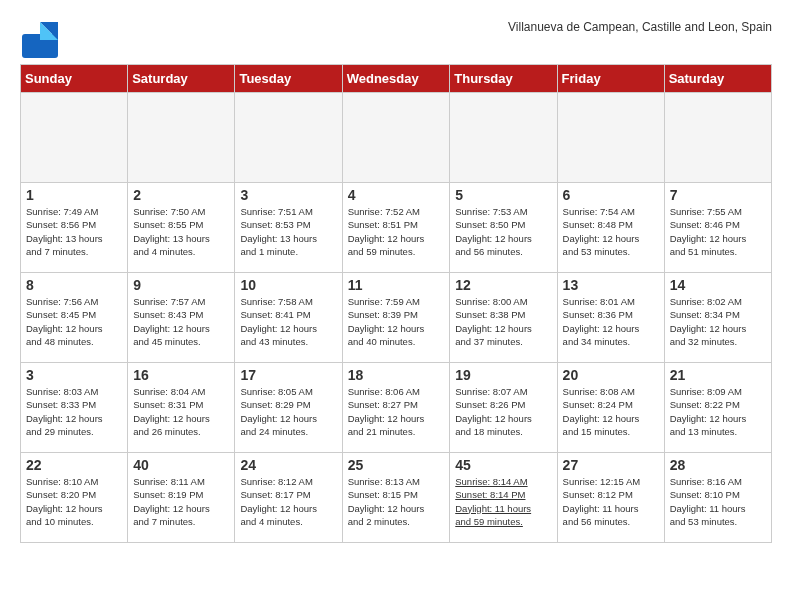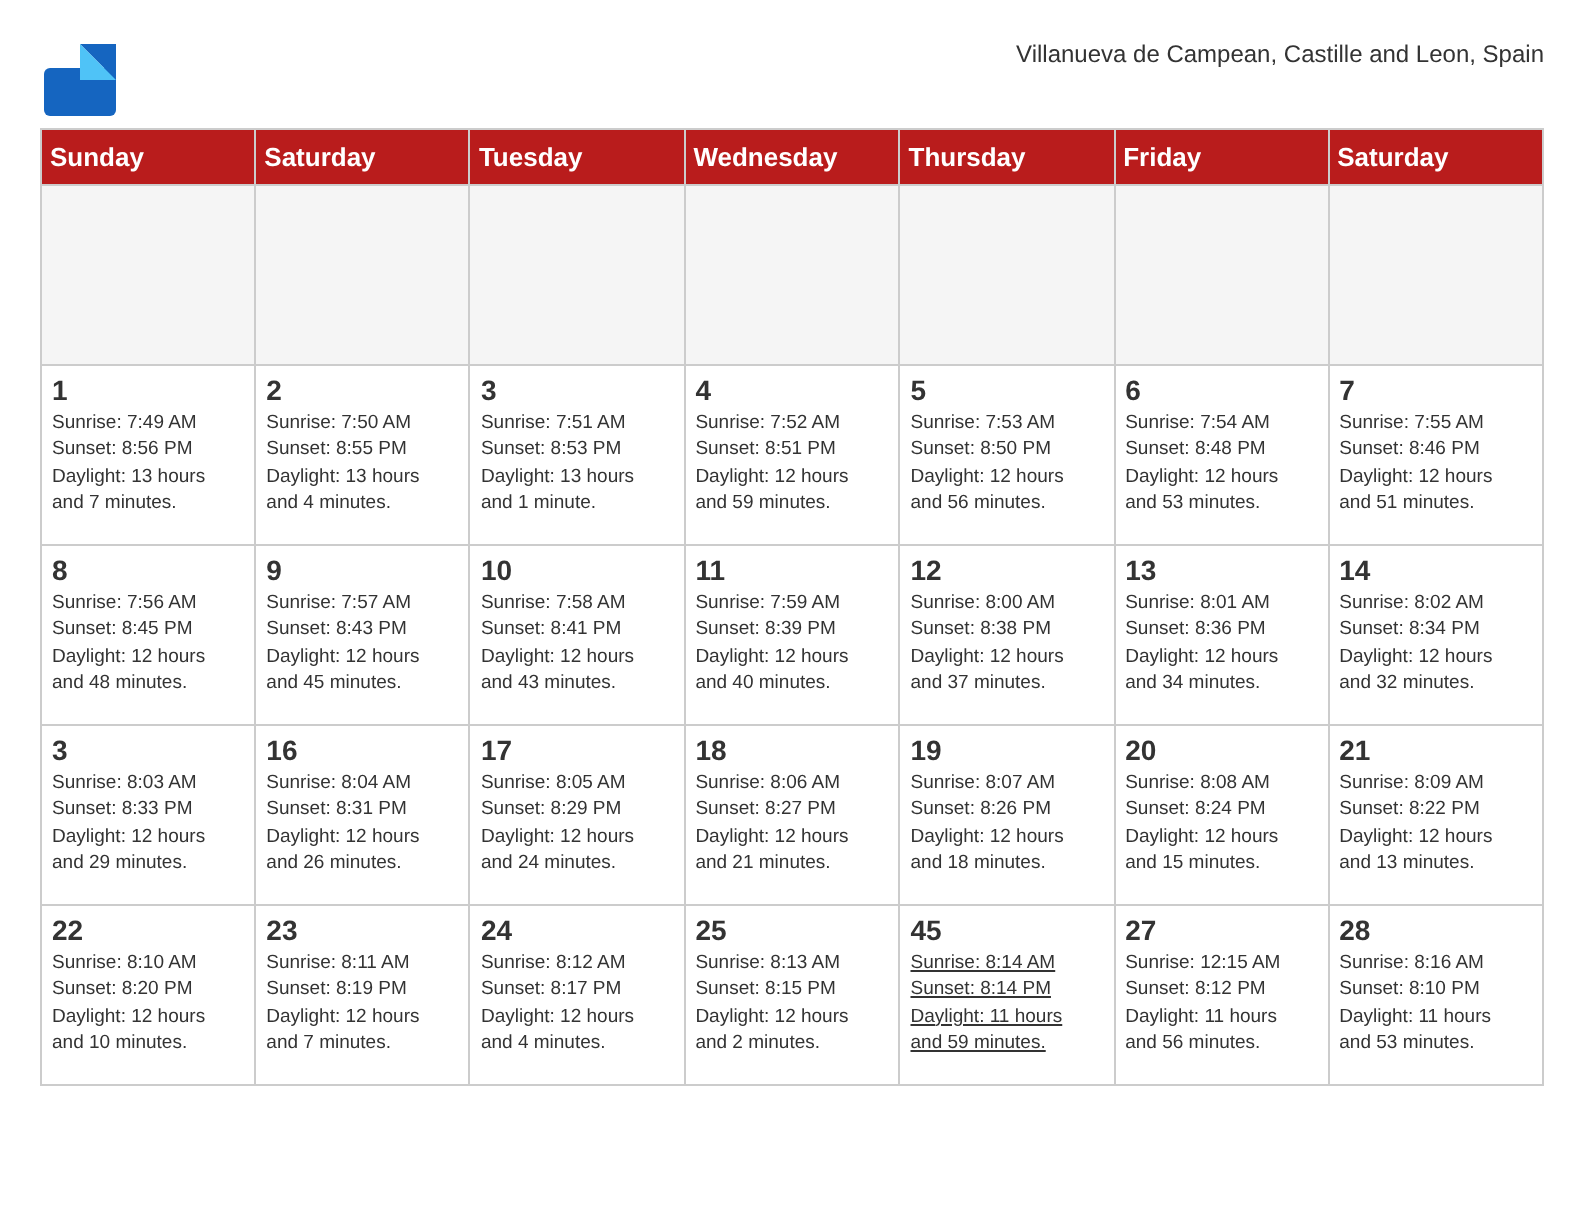--- a/index.html
+++ b/index.html
@@ -279,21 +279,21 @@
       </tr>
       <tr>
         <td>
           <span class="day-num">22</span>
           <div class="day-info" style="white-space: pre-line;">Sunrise: 8:10 AM
 Sunset: 8:20 PM
 Daylight: 12 hours
 and 10 minutes.</div>
         </td>
         <td>
-          <span class="day-num">23</span>
+          <span class="day-num">40</span>
           <div class="day-info" style="white-space: pre-line;">Sunrise: 8:11 AM
 Sunset: 8:19 PM
 Daylight: 12 hours
 and 7 minutes.</div>
         </td>
         <td>
           <span class="day-num">24</span>
           <div class="day-info" style="white-space: pre-line;">Sunrise: 8:12 AM
 Sunset: 8:17 PM
 Daylight: 12 hours

